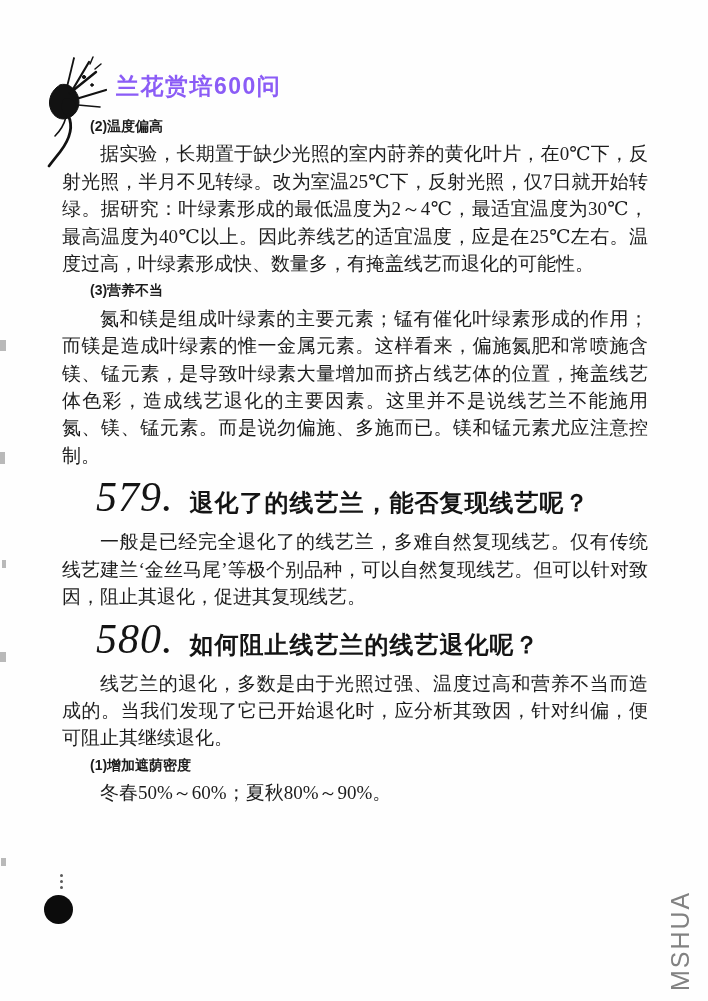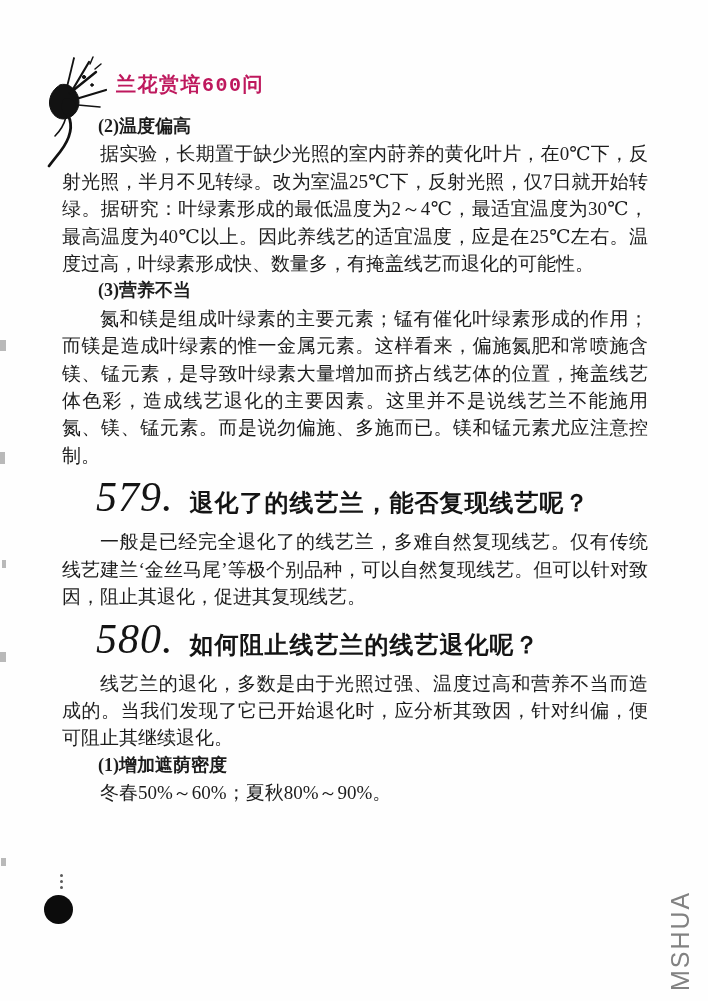--- a/index.html
+++ b/index.html
@@ -10,38 +10,38 @@
     overflow:hidden;
     font-family:"Liberation Serif","DejaVu Serif",serif;
     color:#1c1c1c;
   }
   .page { position:absolute; inset:0; background:#fefefe; }
 
   
   .logo { position:absolute; left:40px; top:55px; width:80px; height:115px; }
   .page-title {
     position:absolute; left:116px; top:71px;
-    font-family:Liberation Mono, monospace;
-    font-weight:bold; font-size:20px; letter-spacing:1.5px;
-    color:#be185d;
+    font-family:Liberation Sans, sans-serif;
+    font-weight:bold; font-size:23px; letter-spacing:1.5px;
+    color:#8b5cf6;
   }
 
   
   .content {
     position:absolute; left:62px; top:113px; width:586px;
     font-size:19px; line-height:27.4px;
     text-align:justify; text-justify:inter-ideograph;
     color:#1c1c1c;
   }
   .block { margin:0; }
   .indent { text-indent:2em; }
   .subheading {
     text-indent:2em;
-    font-family:Liberation Serif, serif;
-    font-weight:bold; font-size:18px;
+    font-family:Liberation Sans, sans-serif;
+    font-weight:bold; font-size:14px;
   }
   .question {
     display:flex; align-items:baseline;
     margin-top:10px; margin-bottom:7px;
     padding-left:34px;
     line-height:36px;
     text-indent:0;
   }
   .qnum {
     font-family:"Liberation Serif","DejaVu Serif",serif;

